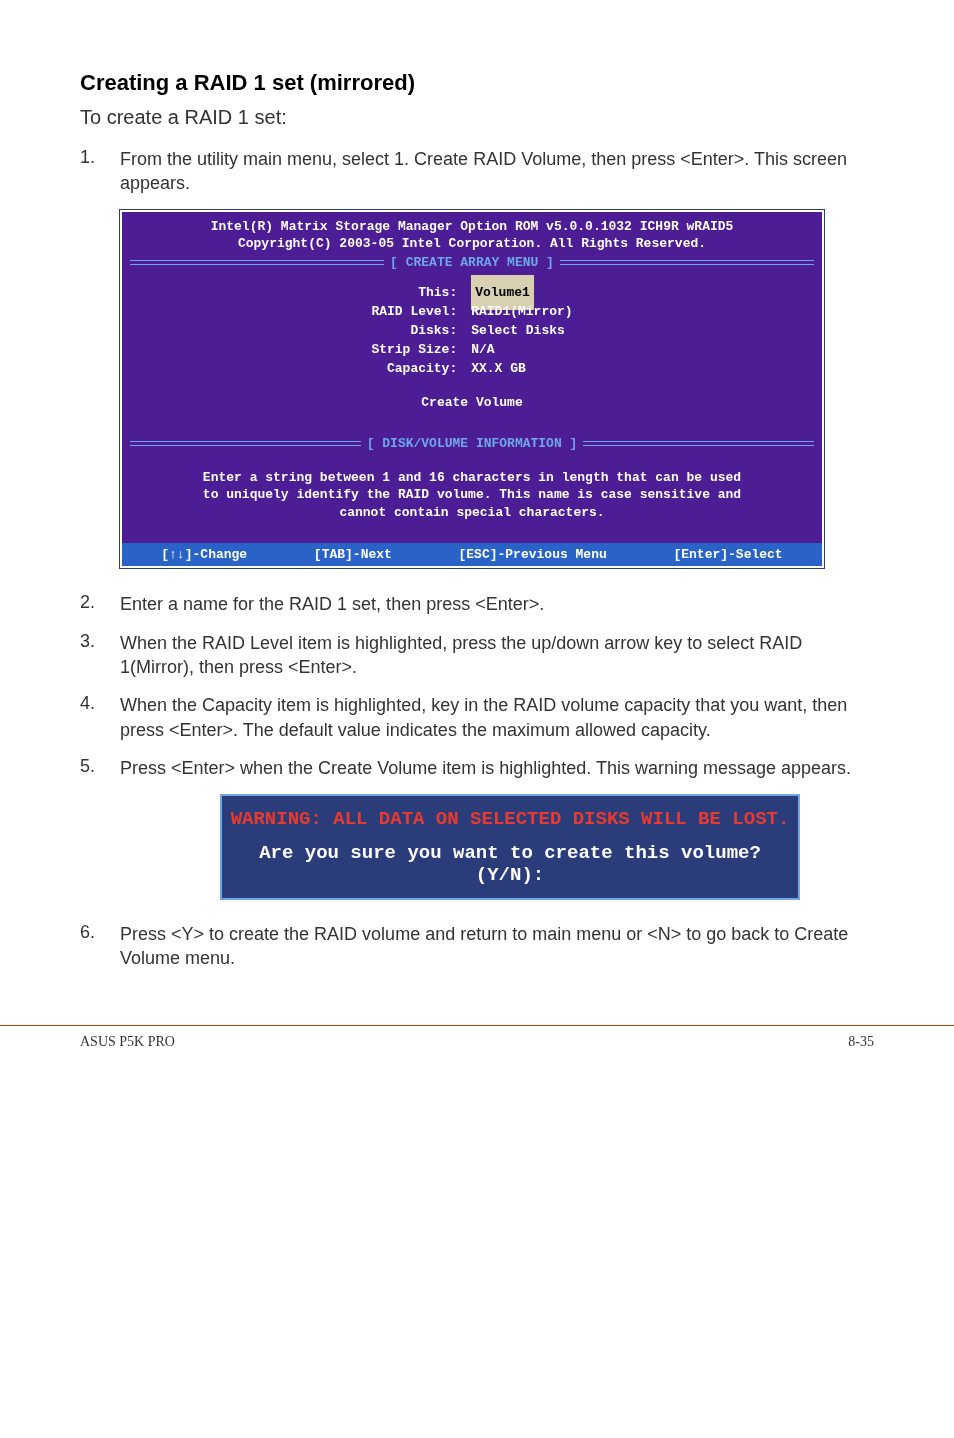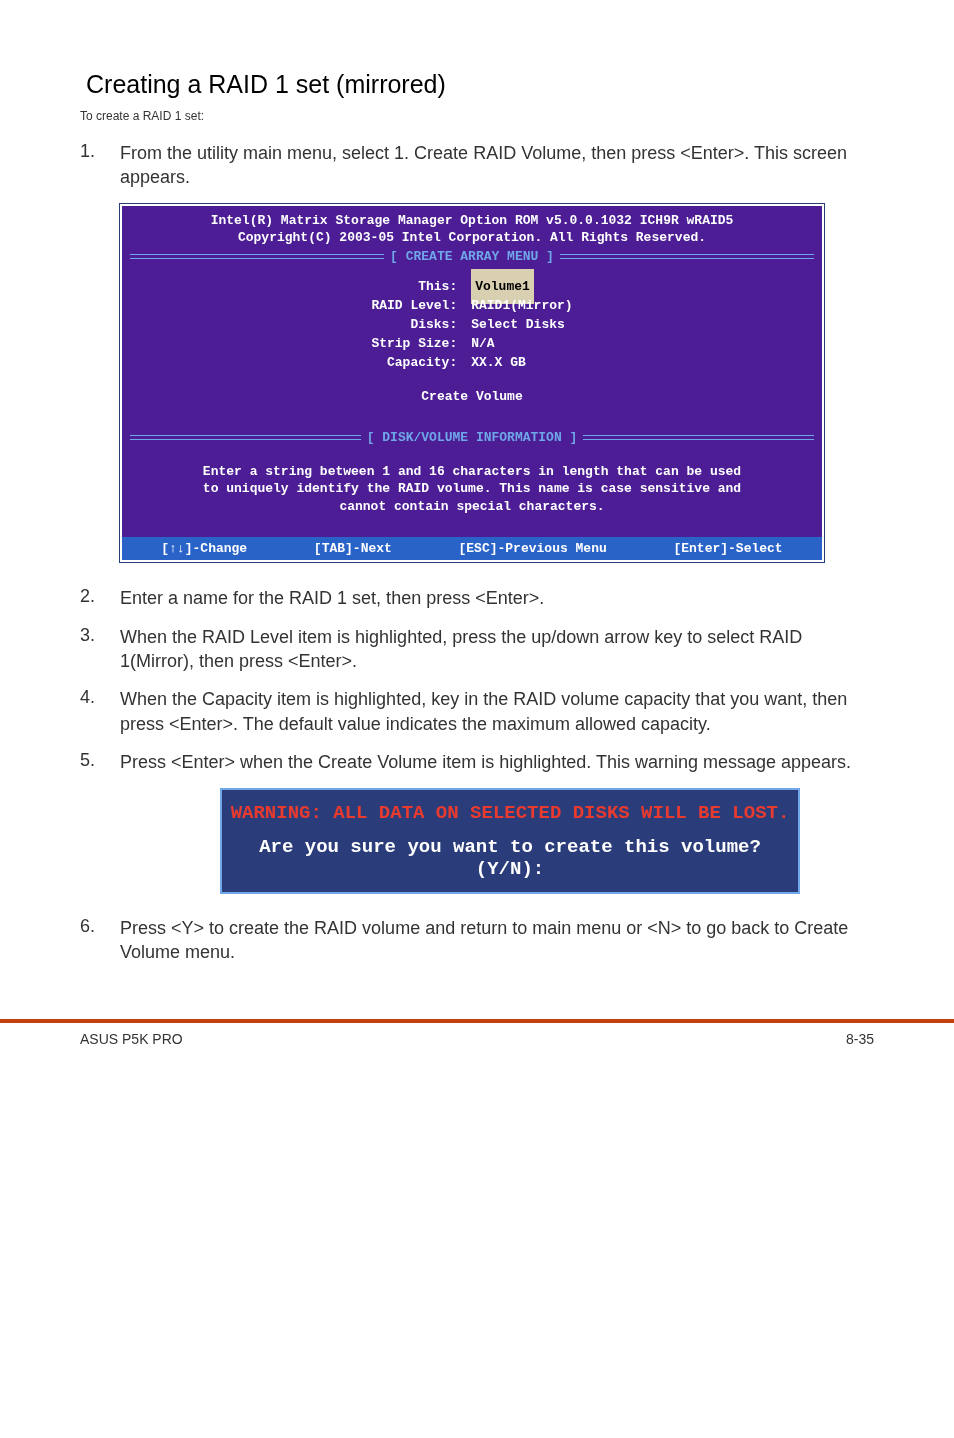--- a/index.html
+++ b/index.html
@@ -6,27 +6,27 @@
     margin: 0;
     background: #ffffff;
     font-family: Arial, Helvetica, sans-serif;
     color: #333;
     width: 954px;
   }
   .page {
     padding: 70px 80px 40px 80px;
   }
   h2 {
-    font-size: 25px;
-    font-weight: normal;
-    margin: 0 0 10px 6px;
+    font-size: 22px;
+    font-weight: bold;
+    margin: 0 0 10px 0;
     color: #000;
   }
   .intro {
-    font-size: 12px;
+    font-size: 20px;
     margin: 0 0 18px 0;
   }
   ol.main-list {
     list-style: none;
     padding: 0;
     margin: 0;
     counter-reset: item;
     font-size: 18px;
   }
   ol.main-list > li {
@@ -128,22 +128,23 @@
   }
   .warning-white {
     color: #fff;
     padding-bottom: 4px;
   }
   .page-footer {
     display: flex;
     justify-content: space-between;
     font-size: 14px;
     color: #333;
-    border-top: 4px solid #c2410c;
+    border-top: 1px solid #c2410c;
     padding: 8px 80px 18px 80px;
+    font-family: Liberation Serif, serif;
   }
 </style>
 </head>
 <body>
 
 <div class="page">
   <h2>Creating a RAID 1 set (mirrored)</h2>
   <p class="intro">To create a RAID 1 set:</p>
 
   <ol class="main-list">

